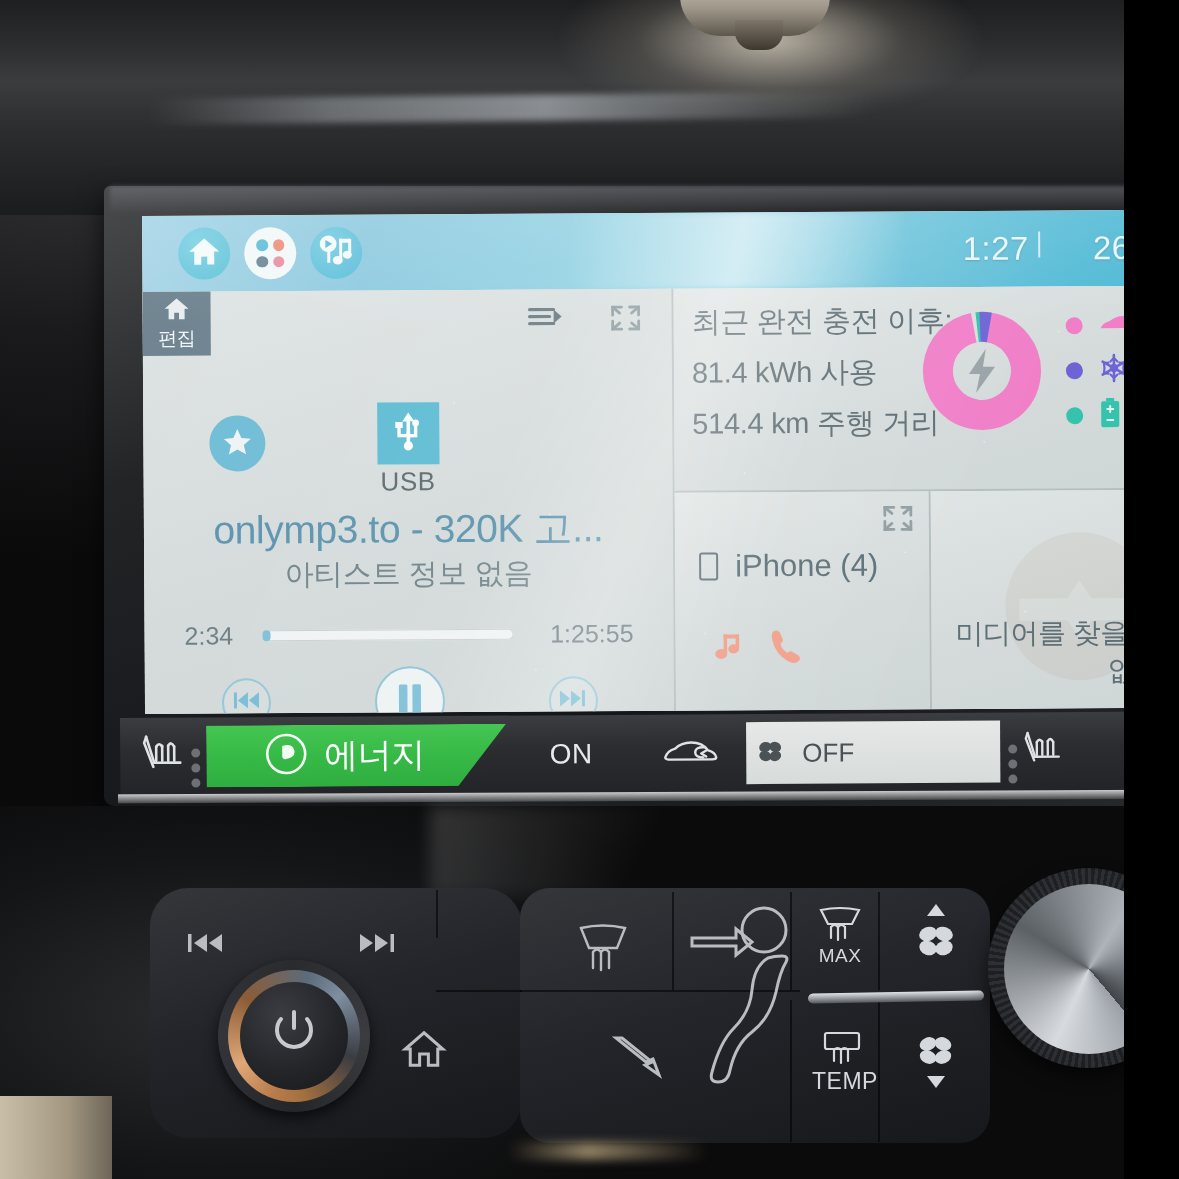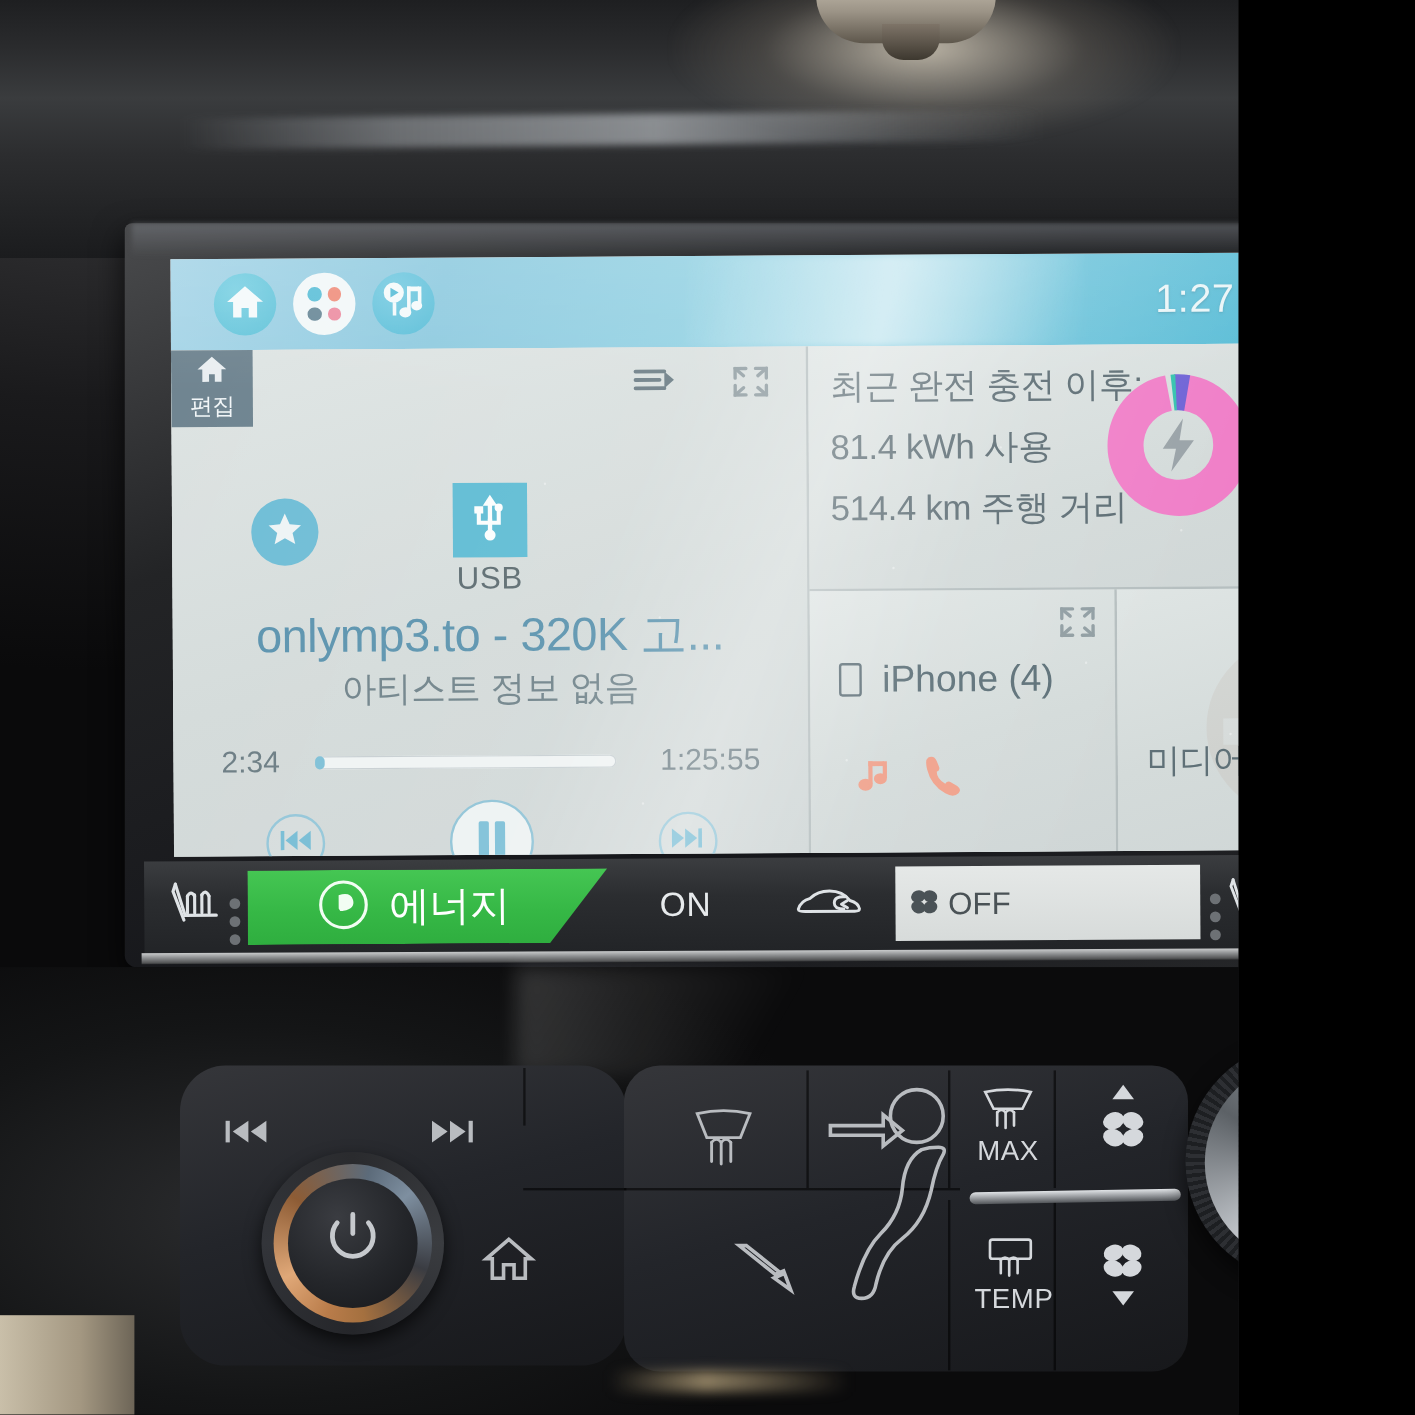--- a/index.html
+++ b/index.html
@@ -4,21 +4,21 @@
 <style>
   * { box-sizing: border-box; margin: 0; padding: 0; }
   html, body {
     width: 1179px; height: 1179px;
     overflow: hidden;
     font-family: "Liberation Sans", sans-serif;
     background: #000;
   }
   #stage {
     position: relative;
-    width: 1032px; height: 1179px;
+    width: 1124px; height: 1179px;
     overflow: hidden;
     background:
       radial-gradient(ellipse 900px 500px at 10% 5%, #3f3f41 0%, #1a1a1c 55%, #0a0a0b 100%),
       #0d0d0e;
   }
 
   
   .dash-top {
     position: absolute; left: 0; top: 0; width: 1179px; height: 215px;
     background:
@@ -235,21 +235,21 @@
   .energy-btn .lbl { font-size: 34px; letter-spacing: -.5px; }
   .cl-on { width: 130px; text-align:center; color:#e7eaec; font-size: 28px; letter-spacing:.5px; }
   .cl-recirc { width: 110px; display:flex; align-items:center; justify-content:center; }
   .cl-heatac { flex: 1; display:flex; align-items:center; gap: 10px; color:#e9edef; font-size: 29px; padding-left: 12px; }
   .cl-temp {
     width: 254px; height: 62px; margin-right: 6px;
     background: linear-gradient(180deg, #e5e8e7 0%, #d7dbda 100%);
     display: grid; grid-template-columns: 108px 1fr; align-items:center;
     color: #4a5256;
   }
-  .cl-fan { display:flex; align-items:center; gap: 8px; padding-left: 12px; font-size: 26px; }
+  .cl-fan { display:flex; align-items:center; gap: 20px; padding-left: 12px; font-size: 26px; }
   .cl-tempcol { text-align:center; line-height: 1.05; }
   .cl-tempcol .t1 { font-size: 25px; letter-spacing: 1px; }
   .cl-tempcol .t2 { font-size: 27px; letter-spacing: 2px; }
   .cl-seat-r { width: 74px; display:flex; align-items:center; justify-content:center; position:relative; }
   .cl-dots-r { position:absolute; left: 2px; top: 16px; display:flex; flex-direction:column; gap: 6px; }
   .cl-dots-r i { width: 9px; height: 9px; border-radius:50%; background:#6d7175; display:block; }
 
   
   .console {
     position:absolute; left:0; top: 806px; width: 1179px; height: 373px;
@@ -815,21 +815,21 @@
   <div class="pbtn" style="left:812px; top:905px; text-align:center; width:56px;">
     <span>
       <svg width="48" height="36" viewBox="0 0 48 36">
         <g stroke="#d5d8dc" stroke-width="2.2" fill="none" stroke-linecap="round">
           <path d="M5 5 q19-4 38 0 L36 19 H12 Z"></path>
           <path d="M15 22 L15 33 M22 22 L22 35 M29 22 L29 33"></path>
           <path d="M15 22 q3.5-4 7 0 M22 22 q3.5-4 7 0"></path>
         </g>
       </svg>
     </span>
-    <div style="font-size:23px; color:#d5d8dc; letter-spacing:.5px;">MAX</div>
+    <div style="font-size:19px; color:#d5d8dc; letter-spacing:.5px;">MAX</div>
   </div>
 
   <div class="pbtn" style="left:812px; top:1030px; text-align:center; width:60px;">
     <span>
       <svg width="46" height="34" viewBox="0 0 46 34">
         <g stroke="#d5d8dc" stroke-width="2.2" fill="none" stroke-linecap="round">
           <rect x="6" y="3" width="34" height="16" rx="2"></rect>
           <path d="M15 20 L15 31 M22 20 L22 33 M29 20 L29 31"></path>
           <path d="M15 20 q3.5-4 7 0 M22 20 q3.5-4 7 0"></path>
         </g>

